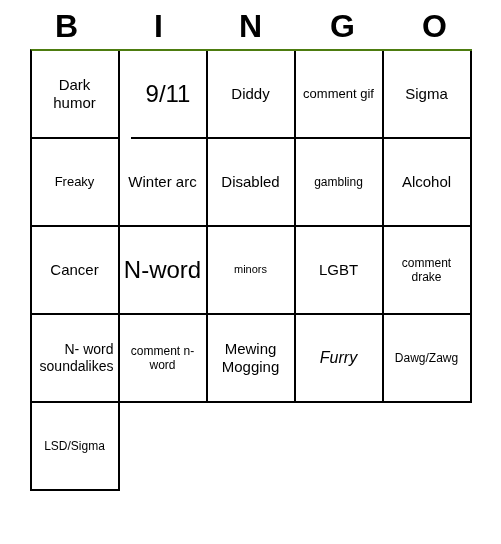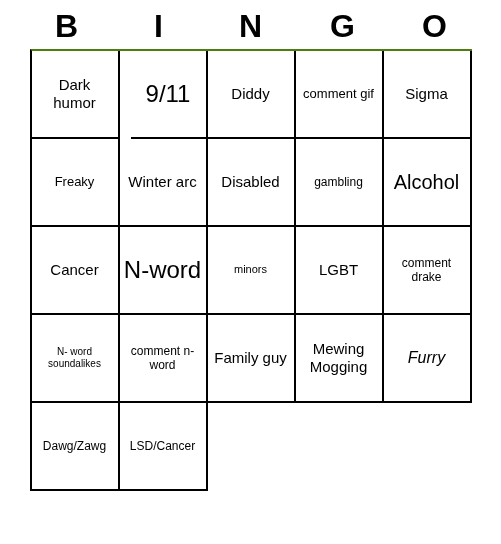--- a/index.html
+++ b/index.html
@@ -71,26 +71,25 @@
 <div class="bingo-grid">
 <div class="bingo-cell" style="font-size: 15px;">Dark humor</div>
     <div class="bingo-cell" style="font-size: 24px; margin-left: 11px;">9/11</div>
     <div class="bingo-cell" style="font-size: 15px;">Diddy</div>
     <div class="bingo-cell" style="font-size: 13px;">comment gif</div>
     <div class="bingo-cell" style="font-size: 15px;">Sigma</div>
     <div class="bingo-cell" style="font-size: 13px;">Freaky</div>
     <div class="bingo-cell" style="font-size: 15px;">Winter arc</div>
     <div class="bingo-cell" style="font-size: 15px;">Disabled</div>
     <div class="bingo-cell" style="font-size: 12px;">gambling</div>
-    <div class="bingo-cell" style="font-size: 20px;">Alcohol</div>
+    <div class="bingo-cell" style="font-size: 15px;">Alcohol</div>
     <div class="bingo-cell" style="font-size: 15px;">Cancer</div>
     <div class="bingo-cell" style="font-size: 24px;">N-word</div>
     <div class="bingo-cell" style="font-size: 11px;">minors</div>
     <div class="bingo-cell" style="font-size: 15px;">LGBT</div>
     <div class="bingo-cell" style="font-size: 12px;">comment drake</div>
-    <div class="bingo-cell" style="font-size: 10px;">N- word soundalikes</div>
+    <div class="bingo-cell" style="font-size: 14px; text-align: right;">N- word soundalikes</div>
     <div class="bingo-cell" style="font-size: 12px;">comment n- word</div>
-    <div class="bingo-cell" style="font-size: 15px;">Family guy</div>
     <div class="bingo-cell" style="font-size: 15px;">Mewing Mogging</div>
     <div class="bingo-cell" style="font-size: 16px; font-style: italic;">Furry</div>
     <div class="bingo-cell" style="font-size: 12px;">Dawg/Zawg</div>
-    <div class="bingo-cell" style="font-size: 12px;">LSD/Cancer</div>
+    <div class="bingo-cell" style="font-size: 12px;">LSD/Sigma</div>
   </div>
 
 </body></html>

